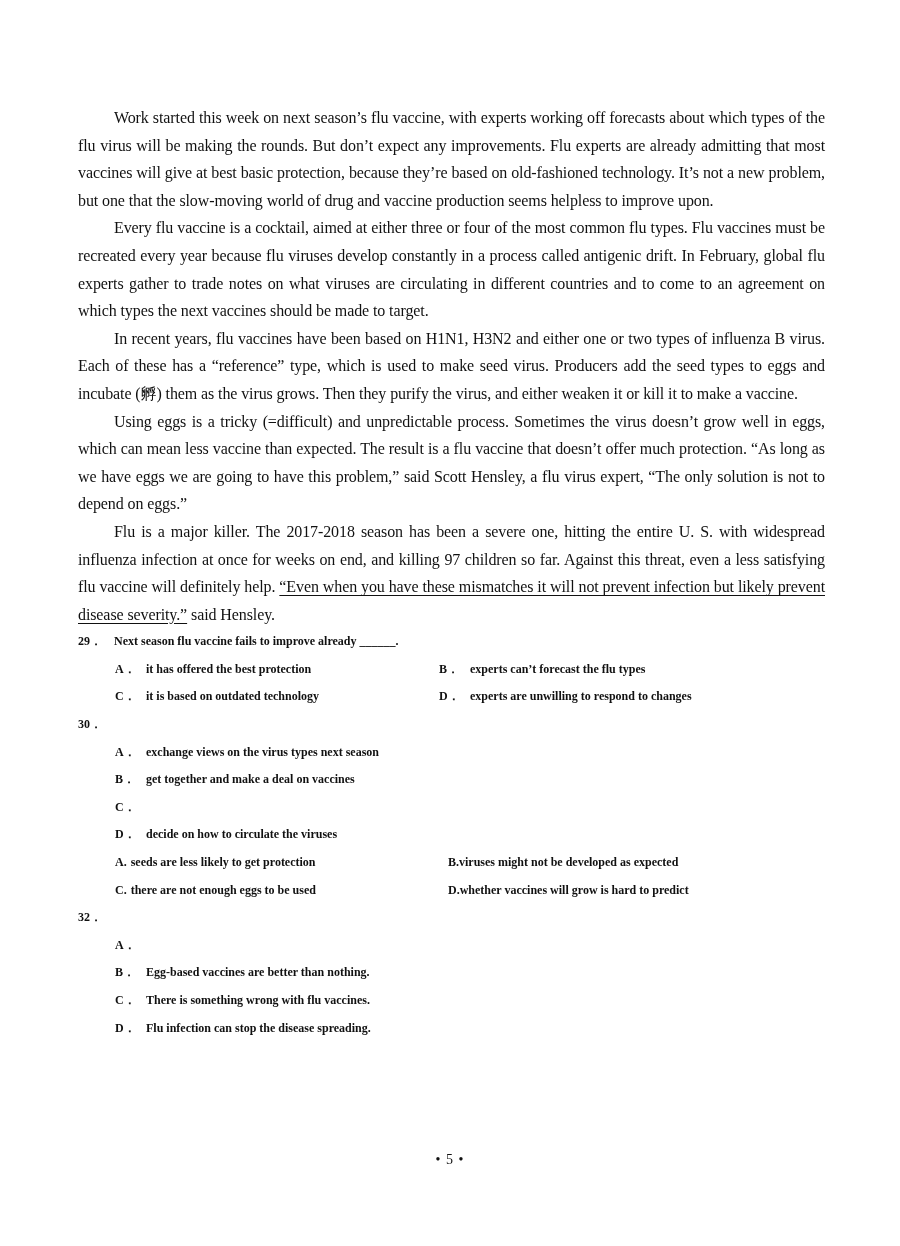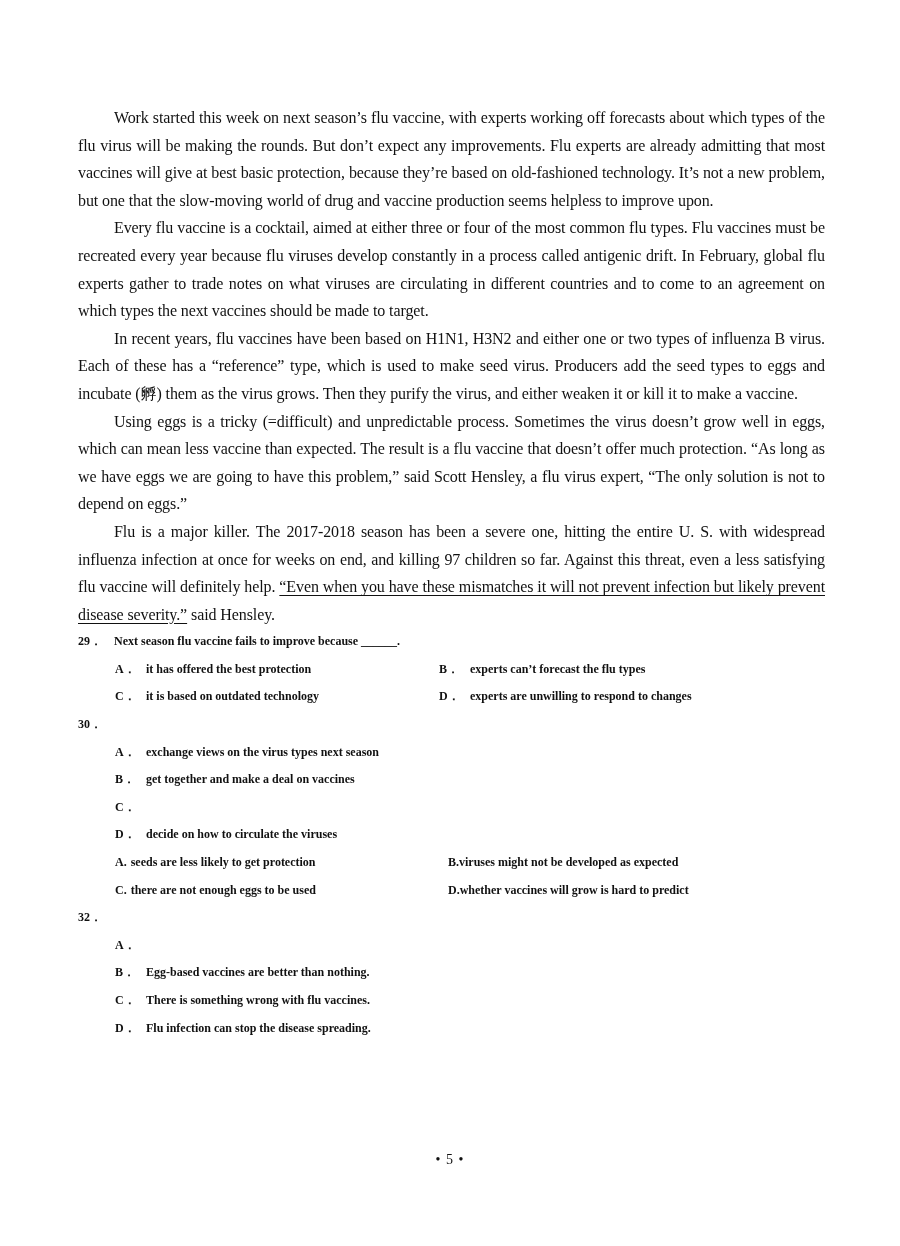--- a/index.html
+++ b/index.html
@@ -32,21 +32,21 @@
     <p class="para">Work started this week on next season’s flu vaccine, with experts working off forecasts about which types of the flu virus will be making the rounds. But don’t expect any improvements. Flu experts are already admitting that most vaccines will give at best basic protection, because they’re based on old-fashioned technology. It’s not a new problem, but one that the slow-moving world of drug and vaccine production seems helpless to improve upon.</p>
     <p class="para">Every flu vaccine is a cocktail, aimed at either three or four of the most common flu types. Flu vaccines must be recreated every year because flu viruses develop constantly in a process called antigenic drift. In February, global flu experts gather to trade notes on what viruses are circulating in different countries and to come to an agreement on which types the next vaccines should be made to target.</p>
     <p class="para">In recent years, flu vaccines have been based on H1N1, H3N2 and either one or two types of influenza B virus. Each of these has a “reference” type, which is used to make seed virus. Producers add the seed types to eggs and incubate (孵) them as the virus grows. Then they purify the virus, and either weaken it or kill it to make a vaccine.</p>
     <p class="para">Using eggs is a tricky (=difficult) and unpredictable process. Sometimes the virus doesn’t grow well in eggs, which can mean less vaccine than expected. The result is a flu vaccine that doesn’t offer much protection. “As long as we have eggs we are going to have this problem,” said Scott Hensley, a flu virus expert, “The only solution is not to depend on eggs.”</p>
     <p class="para"><span>Flu is a major killer. The 2017-2018 season has been a severe one, hitting the entire U. S. with widespread influenza infection at once for weeks on end, and killing 97 children so far. Against this threat, even a less satisfying flu vaccine will definitely help. </span><span class="u">“Even when you have these mismatches it will not prevent infection but likely prevent disease severity.”</span><span> said Hensley.</span></p>
   </div>
 
   <div class="q">
     <div class="q-stem">
       <span class="q-num">29．</span>
-      <span>Next season flu vaccine fails to improve because ______.</span>
+      <span>Next season flu vaccine fails to improve already ______.</span>
     </div>
     <div class="opts">
       <div class="opt-row">
         <div class="opt col1">
             <span class="letter">A．</span>
             <span>it has offered the best protection</span>
           </div>
         <div class="opt">
             <span class="letter">B．</span>
             <span>experts can’t forecast the flu types</span>

